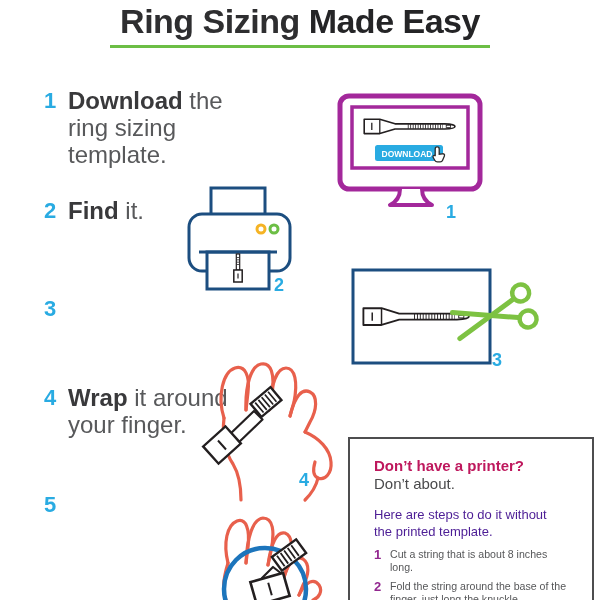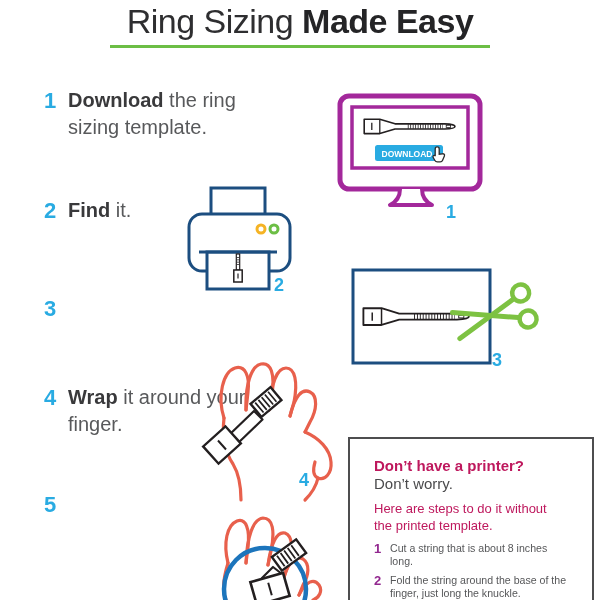--- a/index.html
+++ b/index.html
@@ -5,41 +5,41 @@
   html,body{margin:0;padding:0;}
   body{
     width:600px;height:600px;position:relative;overflow:hidden;
     background:#ffffff;
     font-family:"Liberation Sans", sans-serif;
   }
   .abs{position:absolute;}
   
   .page-title{
     left:0;right:0;top:2px;text-align:center;
-    font-size:34px;color:#2e2e30;letter-spacing:-0.5px;white-space:nowrap;
+    font-size:34px;color:#2e2e30;letter-spacing:-0.5px;white-space:nowrap;font-weight:bold;
   }
   .page-title b{color:#242426;}
   .title-underline{left:110px;top:45px;width:380px;height:2.5px;background:#6CBE45;}
   
   .step{display:flex;gap:9px;align-items:flex-start;}
   .step-num{color:#29ABE2;font-weight:bold;font-size:22px;line-height:27px;min-width:15px;}
-  .step-text{font-size:20px;color:#58595b;line-height:27px;}
+  .step-text{font-size:24px;color:#58595b;line-height:27px;}
   .step-text b{color:#39393b;}
   .illus-num{color:#29ABE2;font-weight:bold;font-size:18px;}
   svg{display:block;overflow:visible;}
   svg text{font-family:"Liberation Sans", sans-serif;}
   
   .printer-box{
     left:348px;top:437px;width:246px;height:172px;
     border:2px solid #4d4d4f;background:#fff;box-sizing:border-box;
     padding:18px 14px 0 24px;
   }
   .pb-title{color:#be185d;font-weight:bold;font-size:15px;line-height:18px;}
   .pb-sub{color:#4a4a4c;font-size:15px;line-height:18px;}
-  .pb-intro{color:#be185d;font-size:13px;line-height:16.5px;margin-top:8px;width:182px;}
+  .pb-intro{color:#4c1d95;font-size:13px;line-height:16.5px;margin-top:14px;width:182px;}
   .pb-steps{margin-top:8px;display:flex;flex-direction:column;gap:6px;}
   .pb-step{display:flex;gap:8px;}
   .pb-step-num{color:#92278F;font-weight:bold;font-size:13px;line-height:13.5px;min-width:8px;}
   .pb-step-text{font-size:10.6px;line-height:13px;color:#565759;width:182px;}
 </style>
 </head>
 <body>
 
 <svg width="0" height="0" aria-hidden="true">
   <defs>
@@ -161,21 +161,21 @@
     </g>
     <g transform="translate(67,86) rotate(-16)">
       <rect x="-17" y="-12" width="34" height="24" fill="#fff" stroke="#231f20" stroke-width="2.6"></rect>
       <line x1="0" y1="-6.5" x2="0" y2="6.5" stroke="#231f20" stroke-width="2"></line>
     </g>
   </g>
 </svg>
 
 <div class="abs printer-box">
   <div class="pb-title">Don’t have a printer?</div>
-  <div class="pb-sub">Don’t worry.</div>
+  <div class="pb-sub">Don’t about.</div>
   <div class="pb-intro">Here are steps to do it without the printed template.</div>
   <div class="pb-steps">
     <div class="pb-step">
       <span class="pb-step-num">1</span>
       <span class="pb-step-text">Cut a string that is about 8 inches long.</span>
     </div>
     <div class="pb-step">
       <span class="pb-step-num">2</span>
       <span class="pb-step-text">Fold the string around the base of the finger, just long the knuckle.</span>
     </div>

